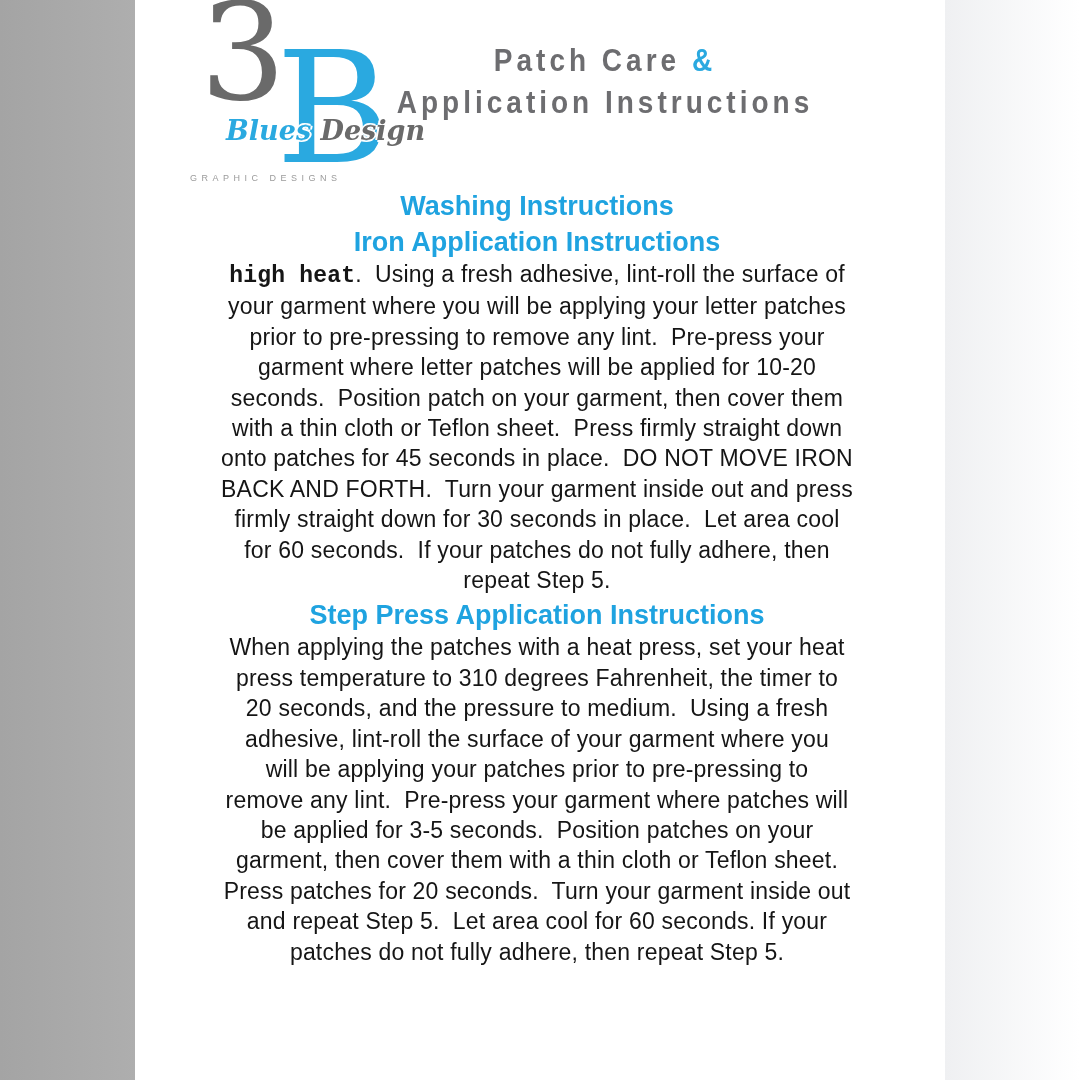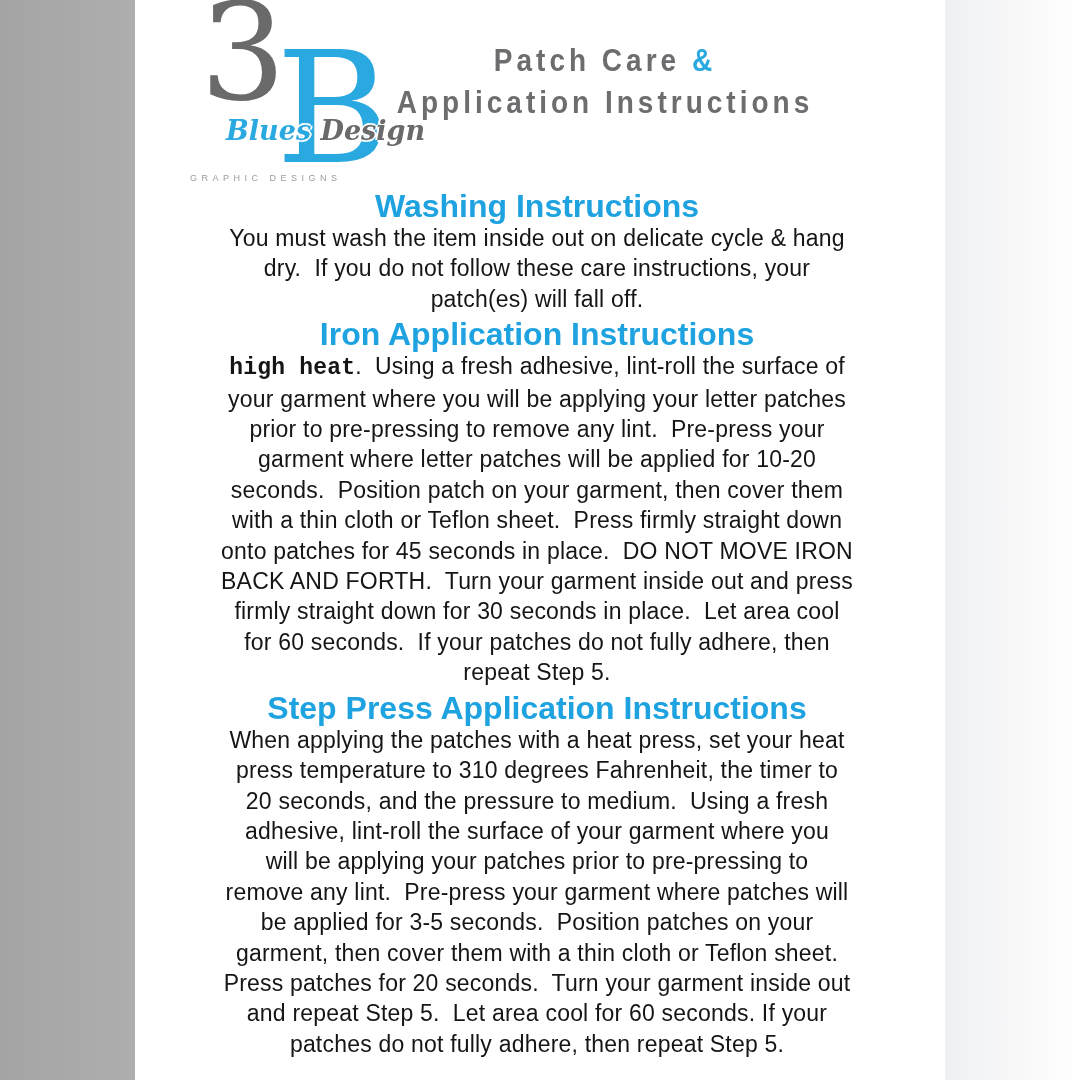--- a/index.html
+++ b/index.html
@@ -95,21 +95,21 @@
 
   
   .content {
     position: absolute;
     left: 150px; top: 186px;
     width: 774px;
     text-align: center;
   }
   .section-heading {
     margin: 5px 0 1px 0;
-    font-size: 32px;
+    font-size: 27px;
     line-height: 31px;
     font-weight: 700;
     color: #1fa3e0;
     letter-spacing: 0px;
   }
   .section-body {
     margin: 0;
     font-size: 23px;
     line-height: 30.4px;
     color: #151515;
@@ -133,23 +133,20 @@
 </div>
 
 <div class="title">
   <div><span>Patch Care </span><span class="amp">&amp;</span></div>
   <div>Application Instructions</div>
 </div>
 
 <div class="content">
 
   <h2 class="section-heading">Washing Instructions</h2>
-  <p class="section-body">You must wash the item inside out on delicate cycle &amp; hang
-dry.  If you do not follow these care instructions, your
-patch(es) will fall off.</p>
 
   <h2 class="section-heading">Iron Application Instructions</h2>
   <p class="section-body"><strong>high heat</strong><span>.  Using a fresh adhesive, lint-roll the surface of
 your garment where you will be applying your letter patches
 prior to pre-pressing to remove any lint.  Pre-press your
 garment where letter patches will be applied for 10-20
 seconds.  Position patch on your garment, then cover them
 with a thin cloth or Teflon sheet.  Press firmly straight down
 onto patches for 45 seconds in place.  DO NOT MOVE IRON
 BACK AND FORTH.  Turn your garment inside out and press

